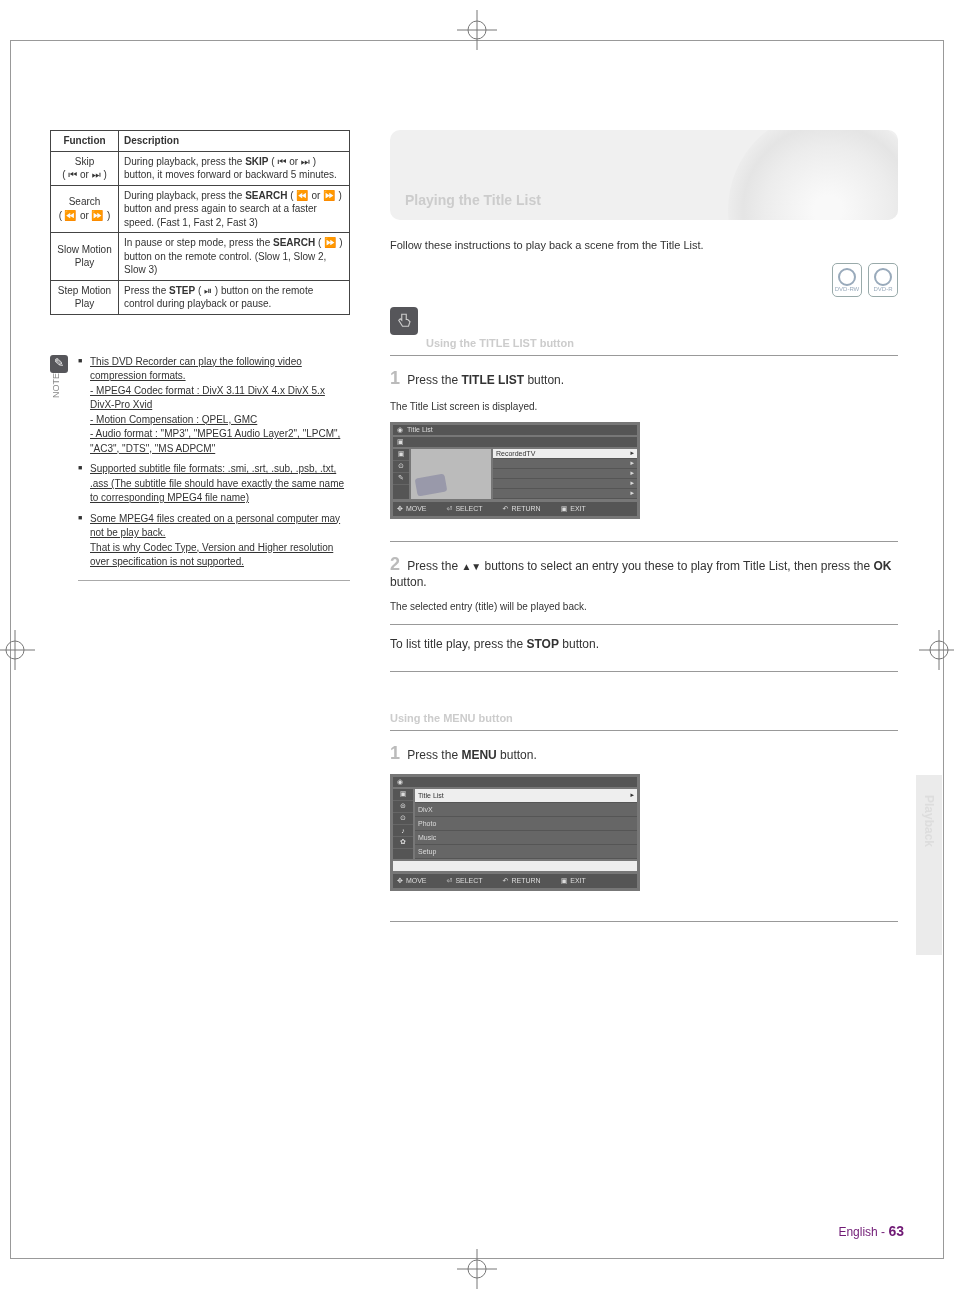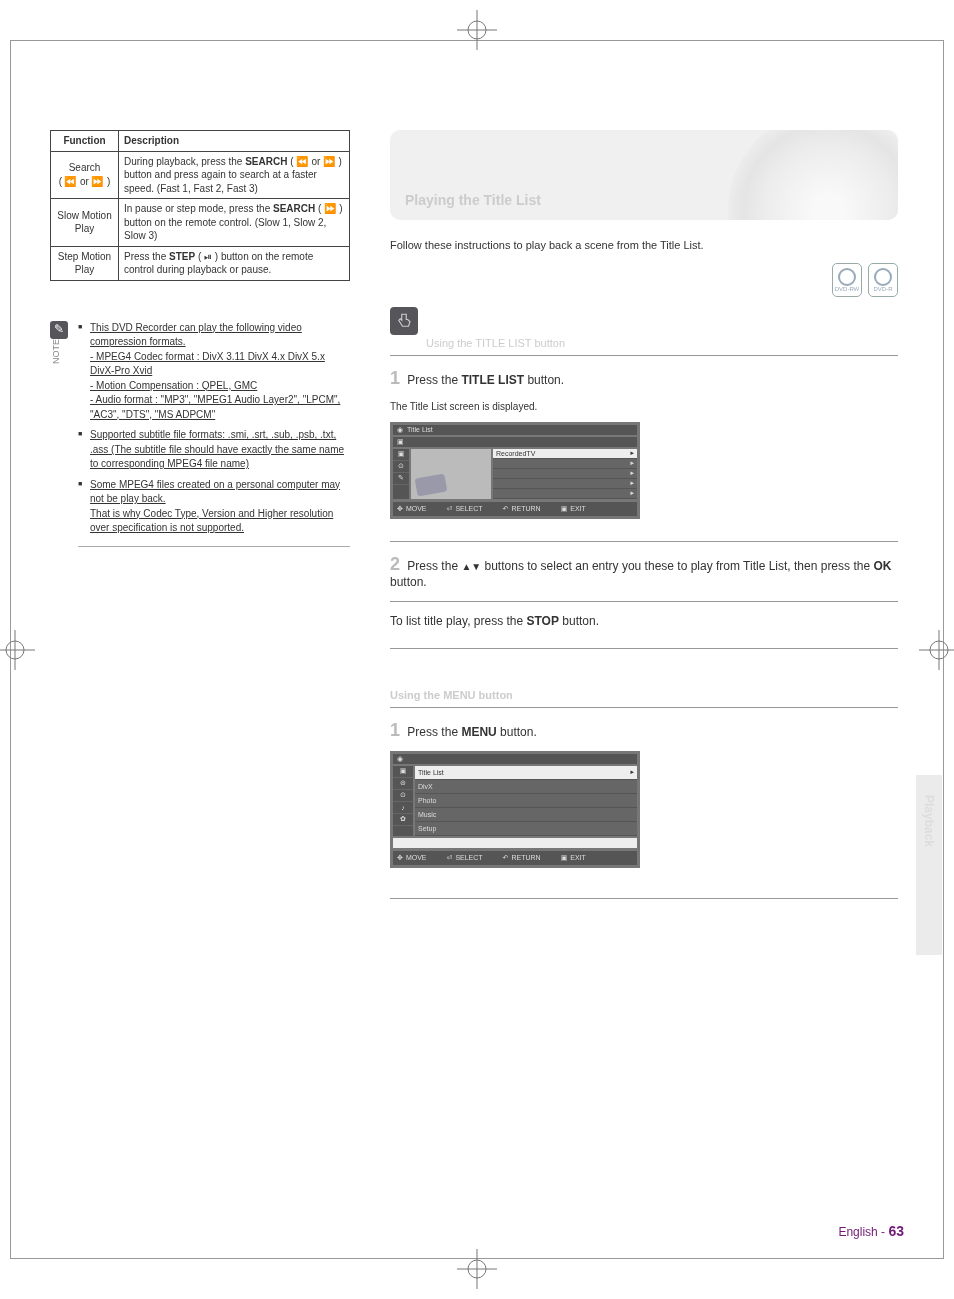--- a/index.html
+++ b/index.html
@@ -195,20 +195,24 @@
   <div class="cols">
 
     <div class="left-col">
       <table class="func">
         <tbody>
             <tr>
           <th>Function</th>
           <th>Description</th>
         </tr>
         <tr>
+          <td class="fn"><span>Skip</span><br><span>( ⏮ or ⏭ )</span></td>
+          <td><span>During playback, press the </span><b>SKIP</b><span> ( ⏮ or ⏭ ) button, it moves forward or backward 5 minutes.</span></td>
+        </tr>
+        <tr>
           <td class="fn"><span>Search</span><br><span>( ⏪ or ⏩ )</span></td>
           <td><span>During playback, press the </span><b>SEARCH</b><span> ( ⏪ or ⏩ ) button and press again to search at a faster speed. (Fast 1, Fast 2, Fast 3)</span></td>
         </tr>
         <tr>
           <td class="fn">Slow Motion Play</td>
           <td><span>In pause or step mode, press the </span><b>SEARCH</b><span> ( ⏩ ) button on the remote control. (Slow 1, Slow 2, Slow 3)</span></td>
         </tr>
         <tr>
           <td class="fn">Step Motion Play</td>
           <td><span>Press the </span><b>STEP</b><span> ( ⏯ ) button on the remote control during playback or pause.</span></td>
@@ -253,21 +257,21 @@
           <div class="ring"></div>
           <span>DVD-R</span>
         </div>
       </div>
 
       <div class="hand-icon">
         <svg viewBox="0 0 24 24">
             <path d="M9 3v8l-2-2-2 2 5 8h8l2-6-3-3h-2V3z" fill="none" stroke="#ccc" stroke-width="1.5"></path>
           </svg>
       </div>
-      <div style="color:#ccc;font-size:11px;font-weight:normal;margin:-18px 0 6px 36px;">Using the TITLE LIST button</div>
+      <div style="color:#ccc;font-size:11px;font-weight:bold;margin:-18px 0 6px 36px;">Using the TITLE LIST button</div>
 
       <div class="step">
         <div class="lead">
           <span class="num">1</span>
           <span>Press the </span><b>TITLE LIST</b><span> button.</span>
         </div>
         <div class="sub">The Title List screen is displayed.</div>
 
         <div class="ui">
           <div class="topbar">◉ &nbsp;Title List</div>
@@ -309,20 +313,21 @@
             <span>▣ <span>EXIT</span></span>
           </div>
         </div>
       </div>
 
       <div class="step">
         <div class="lead">
           <span class="num">2</span>
           <span>Press the </span><span class="tri">▲▼</span><span> buttons to select an entry you these to play from Title List, then press the </span><b>OK</b><span> button.</span>
         </div>
+        <div class="sub">The selected entry (title) will be played back.</div>
       </div>
 
       <div class="step">
         <div class="lead" style="font-size:12px;">
           <span>To list title play, press the </span><b>STOP</b><span> button.</span>
         </div>
       </div>
       <div class="bottom-rule"></div>
 
       <div style="height:40px;"></div>

